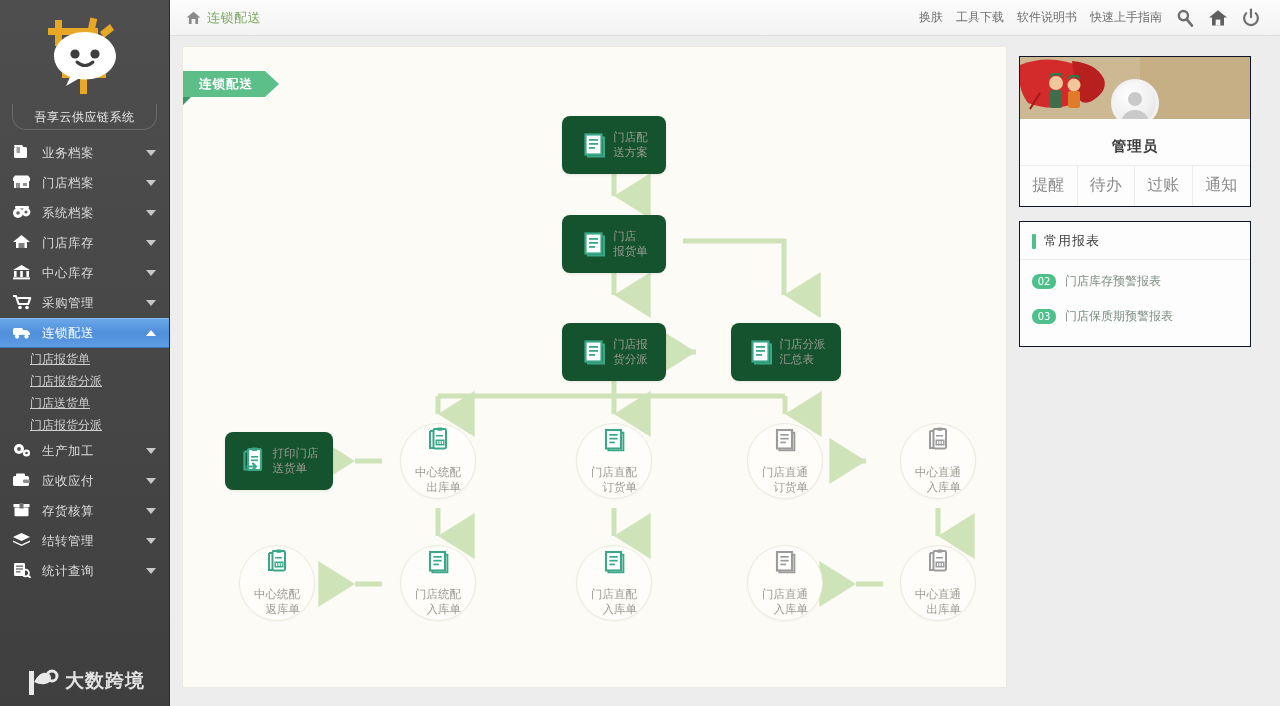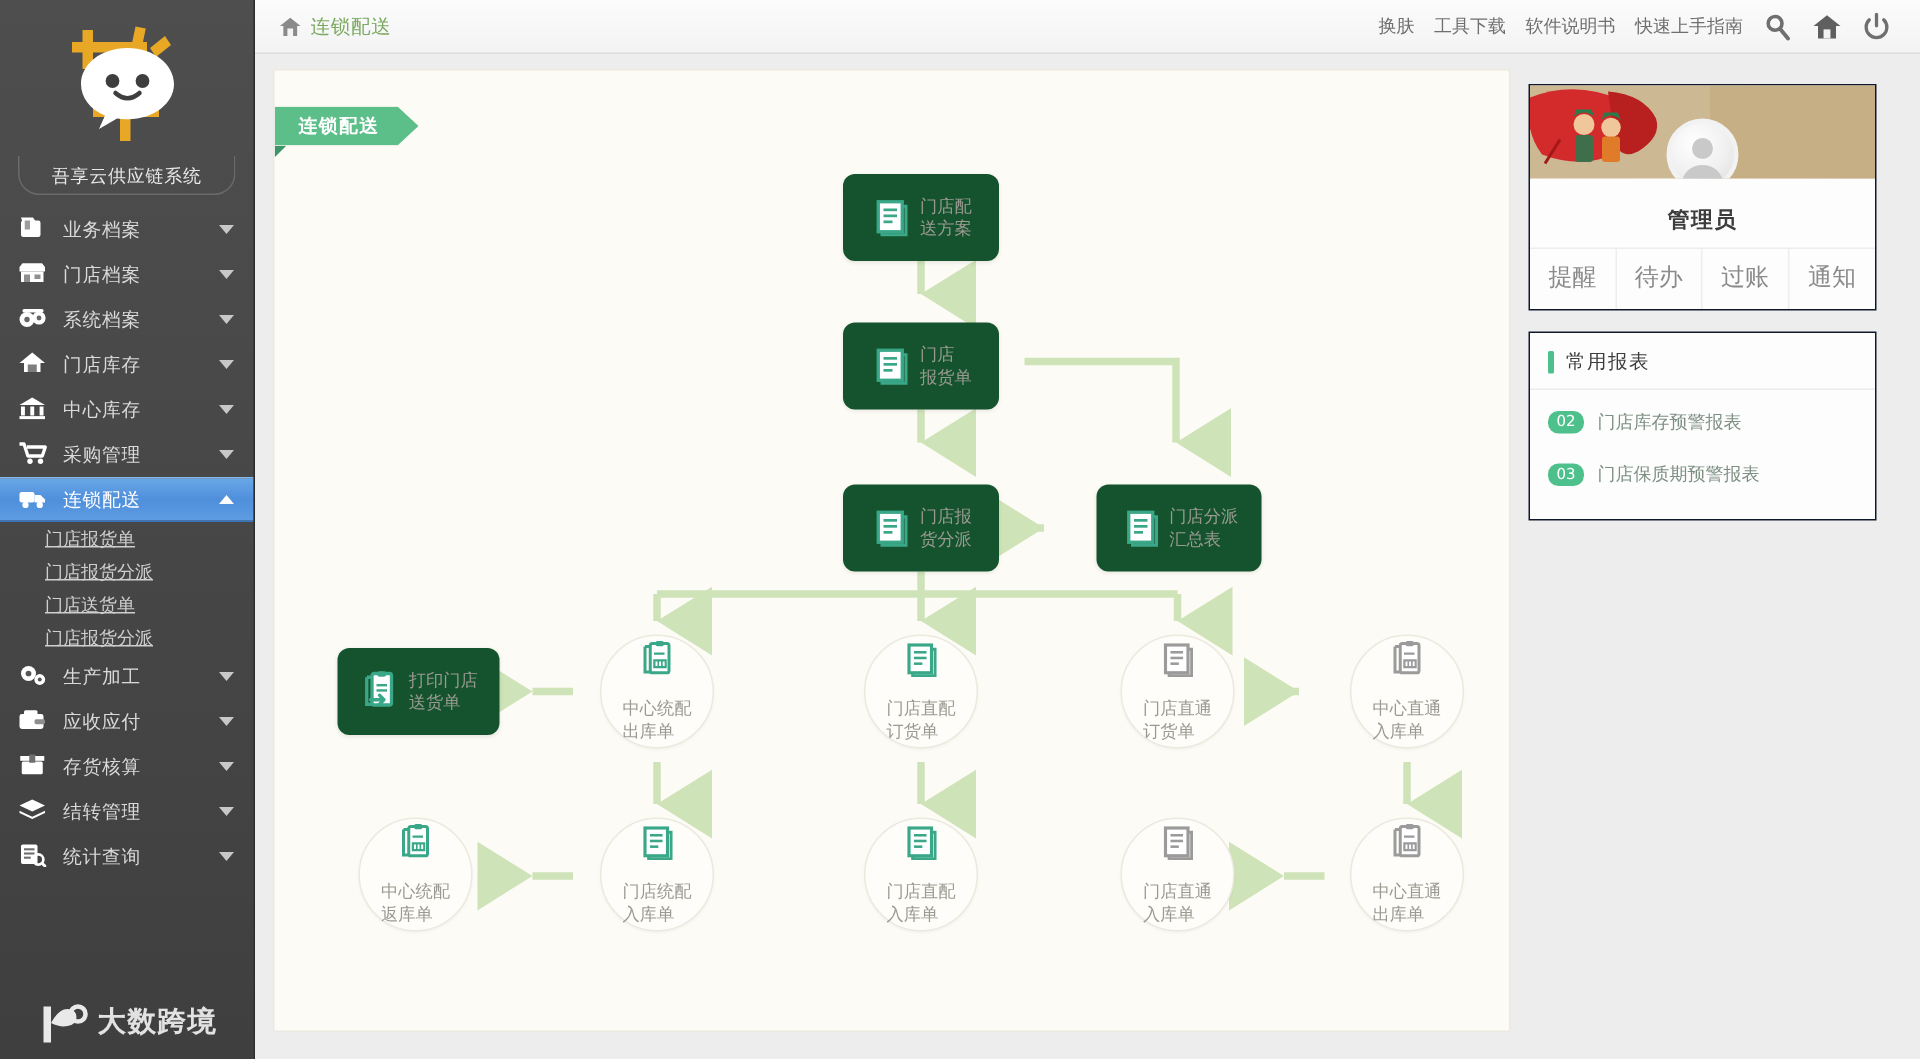--- a/index.html
+++ b/index.html
@@ -132,21 +132,21 @@
   .node.circle {
     width: 76px; height: 76px;
     background: #fefdf9;
     border: 1px solid #eceade;
     border-radius: 50%;
     flex-direction: column; gap: 1px;
     box-shadow: 0 1px 2px rgba(0,0,0,.04);
   }
   .node .nicon { flex: 0 0 auto; display: block; }
   .node .ntext { font-size: 11.5px; line-height: 15px; color: #9a9a92; white-space: nowrap; }
-  .node.circle .ntext { text-align: left; margin-top: 11px; }
+  .node.circle .ntext { text-align: right; margin-top: 11px; }
   .node.rect .ntext { text-align: left; }
 
   
   #right { position: absolute; left: 1019px; top: 56px; width: 232px; }
   .card {
     background: #fdfdfd;
     border: 1px solid #0f172a;
   }
   .profile-banner {
     position: relative; height: 62px; overflow: hidden;

